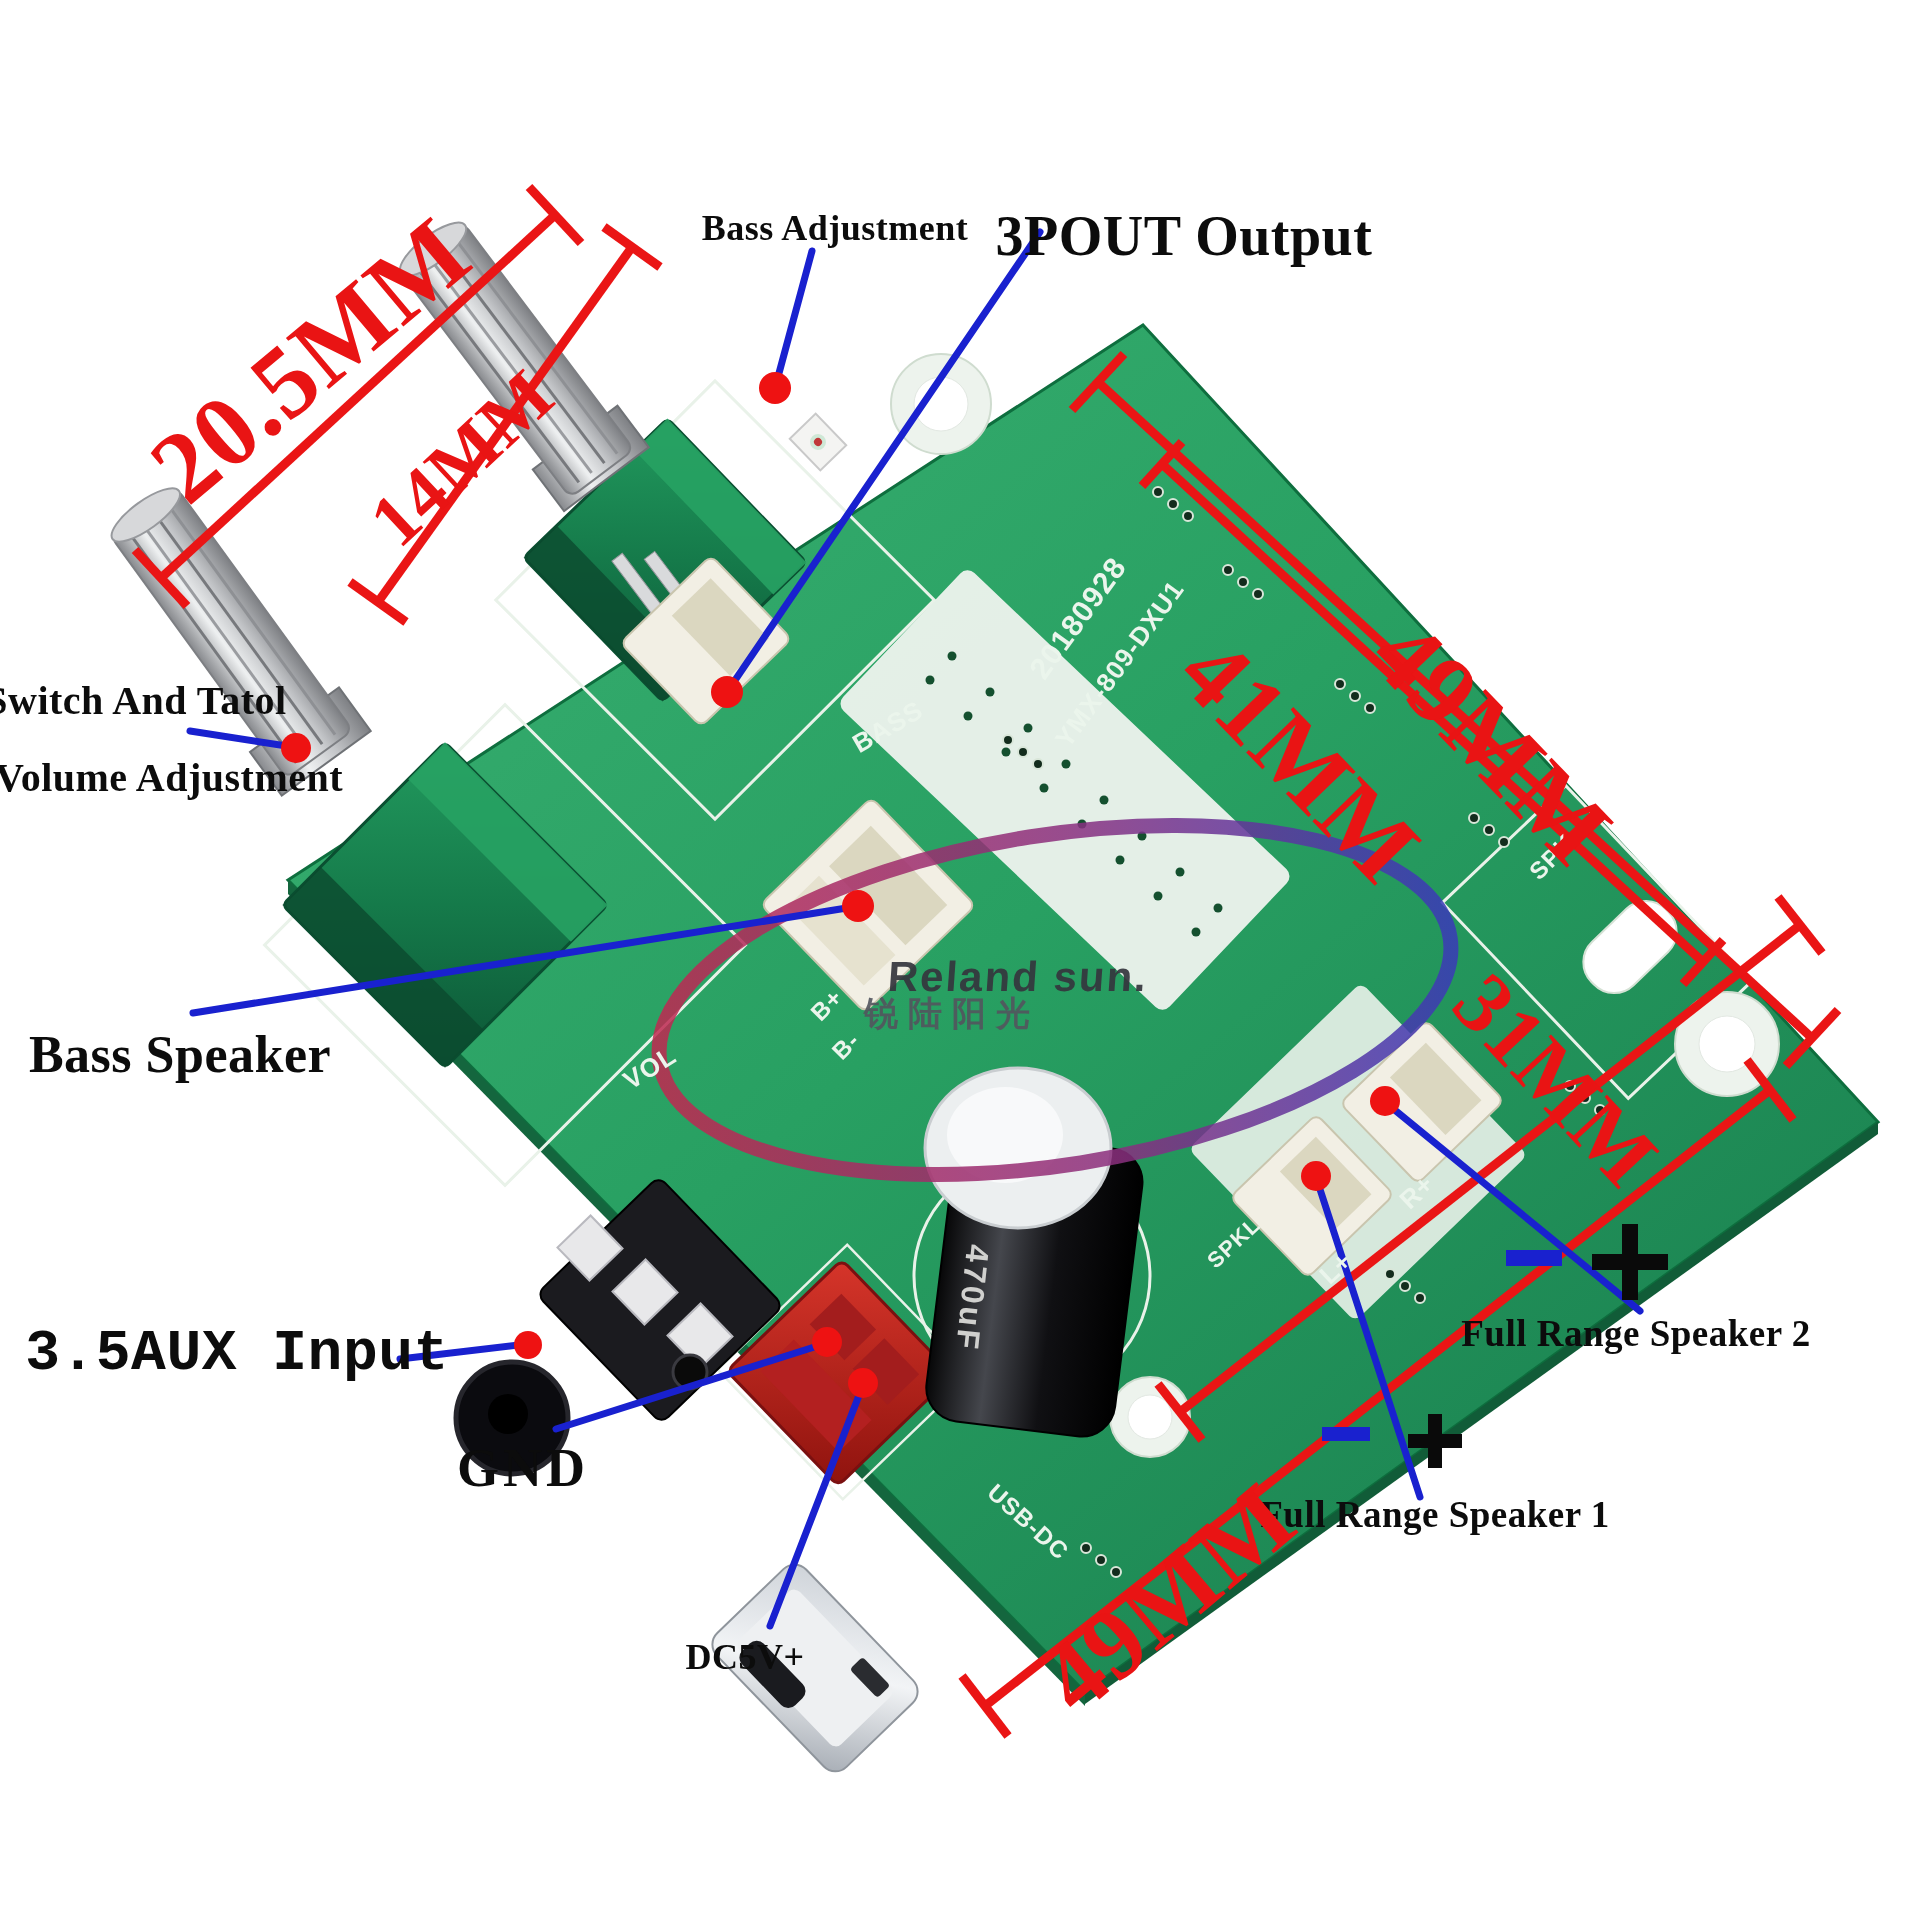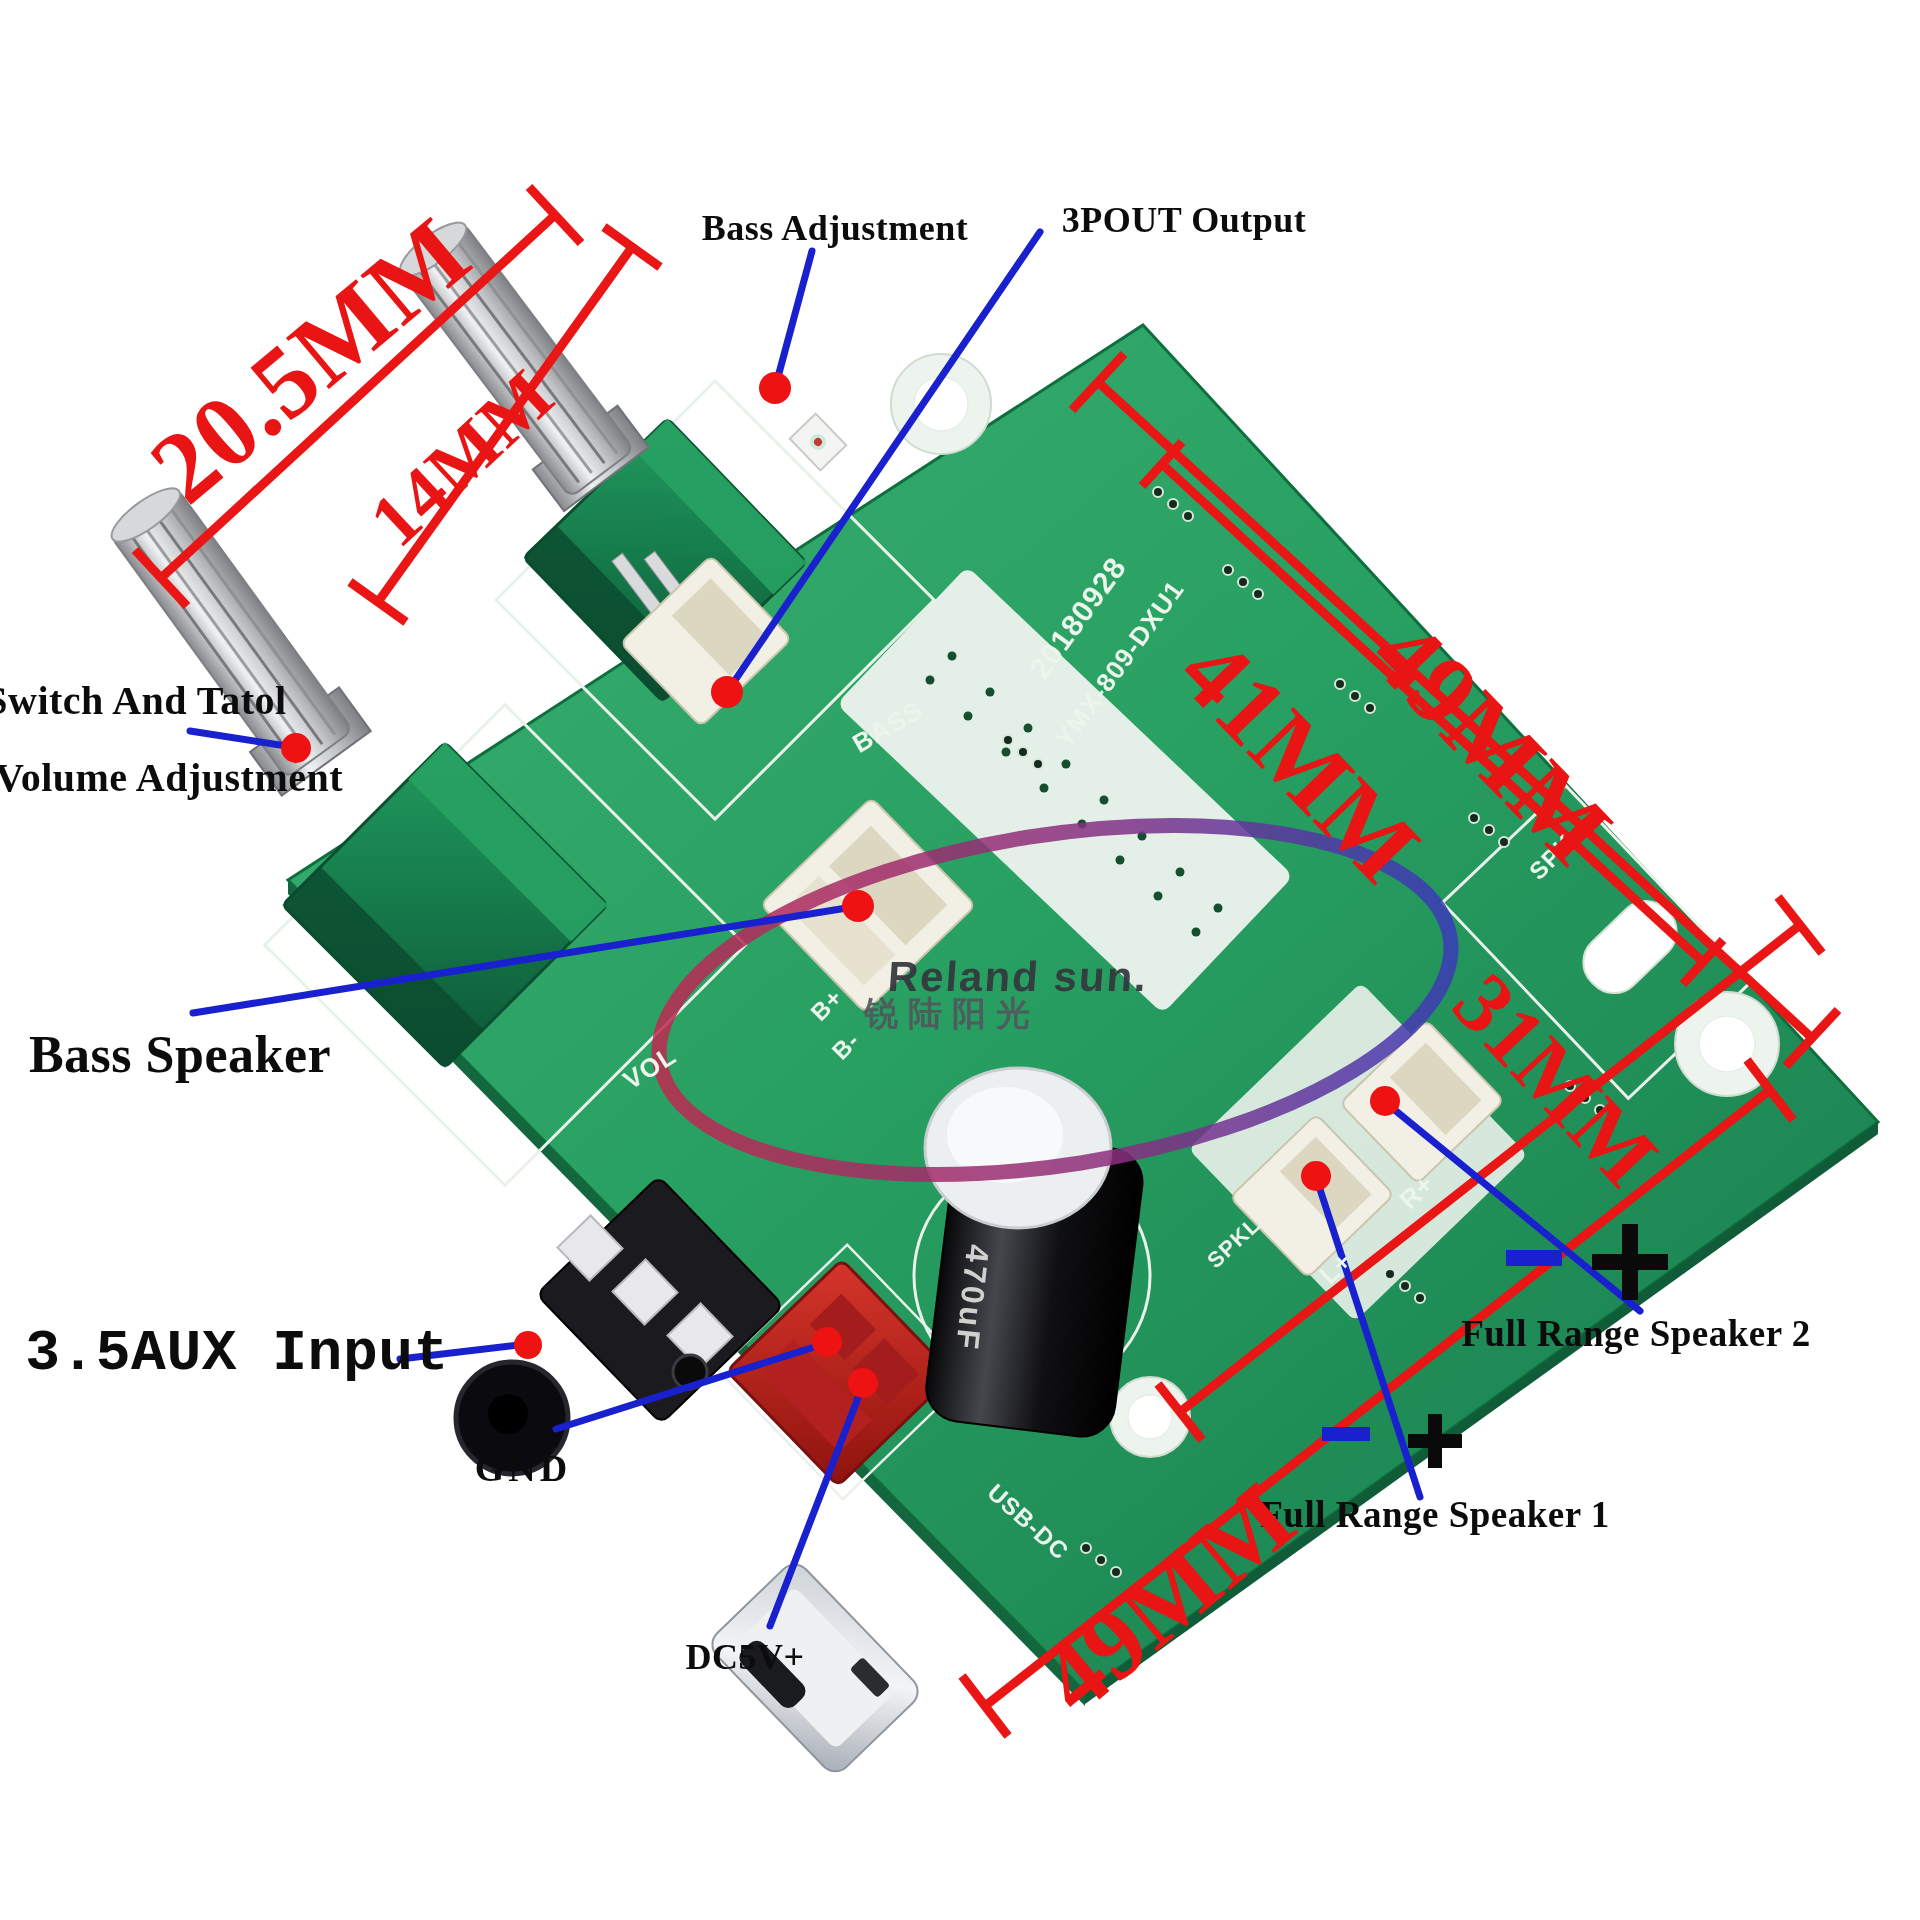--- a/index.html
+++ b/index.html
@@ -309,26 +309,26 @@
 <div class="abs silk" style="left:1336px;top:1268px;--r:-43deg;font-size:26px;">L+</div>
 <div class="abs silk" style="left:1417px;top:1192px;--r:-43deg;font-size:26px;">R+</div>
 <div class="abs silk" style="left:1552px;top:857px;--r:-45deg;font-size:24px;">SPK</div>
 <div class="abs silk" style="left:1028px;top:1522px;--r:42deg;font-size:24px;">USB-DC</div>
 <div class="abs capmark" style="left:972px;top:1298px;--r:96deg;font-size:32px;">470uF</div>
 
 <div class="abs wm-brand" style="left:1018px;top:977px;--sk:-4deg;font-size:42px;">Reland sun.</div>
 <div class="abs wm-cn" style="left:952px;top:1014px;font-size:34px;">锐陆阳光</div>
 
 <div class="abs lbl" style="left:835px;top:228px;font-size:36px;">Bass Adjustment</div>
-<div class="abs lbl" style="left:1184px;top:220px;font-size:36px;">3POUT Output</div>
+<div class="abs lbl" style="left:1184px;top:236px;font-size:56px;">3POUT Output</div>
 <div class="abs lbl" style="left:136px;top:700px;font-size:40px;">Switch And Tatol</div>
 <div class="abs lbl" style="left:169px;top:777px;font-size:40px;">Volume Adjustment</div>
 <div class="abs lbl" style="left:180px;top:1054px;font-size:52px;">Bass Speaker</div>
 <div class="abs lbl" style="left:237px;top:1353px;font-size:58px;font-family:Liberation Mono, monospace;">3.5AUX Input</div>
-<div class="abs lbl" style="left:523px;top:1468px;font-size:38px;letter-spacing:4px;text-align:center;">GND</div>
+<div class="abs lbl" style="left:523px;top:1468px;font-size:54px;letter-spacing:4px;text-align:center;">GND</div>
 <div class="abs lbl" style="left:745px;top:1657px;font-size:36px;">DC5V+</div>
 <div class="abs lbl" style="left:1636px;top:1333px;font-size:37px;">Full Range Speaker 2</div>
 <div class="abs lbl" style="left:1435px;top:1514px;font-size:37px;">Full Range Speaker 1</div>
 
 <div class="abs dim" style="left:310px;top:360px;--r:-40deg;font-size:102px;">20.5MM</div>
 <div class="abs dim" style="left:462px;top:458px;--r:-43deg;font-size:74px;">14MM</div>
 <div class="abs dim" style="left:1492px;top:742px;--r:46deg;font-size:100px;">49MM</div>
 <div class="abs dim" style="left:1300px;top:760px;--r:46deg;font-size:100px;">41MM</div>
 <div class="abs dim" style="left:1556px;top:1080px;--r:47deg;font-size:86px;">31MM</div>
 <div class="abs dim" style="left:1168px;top:1598px;--r:-40deg;font-size:100px;">49MM</div>

